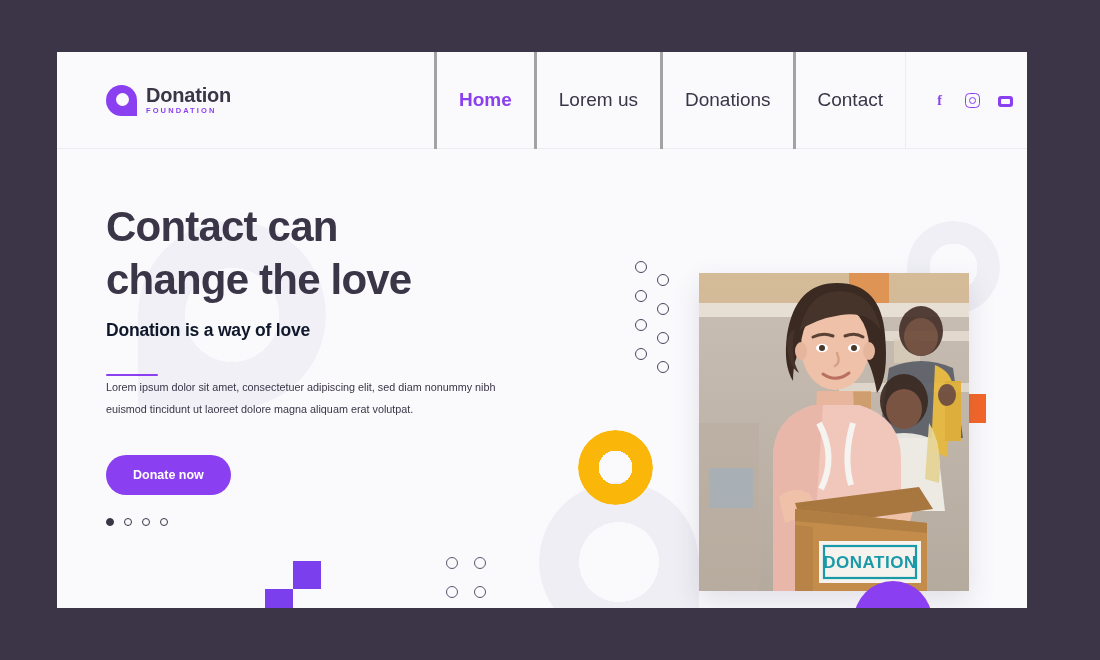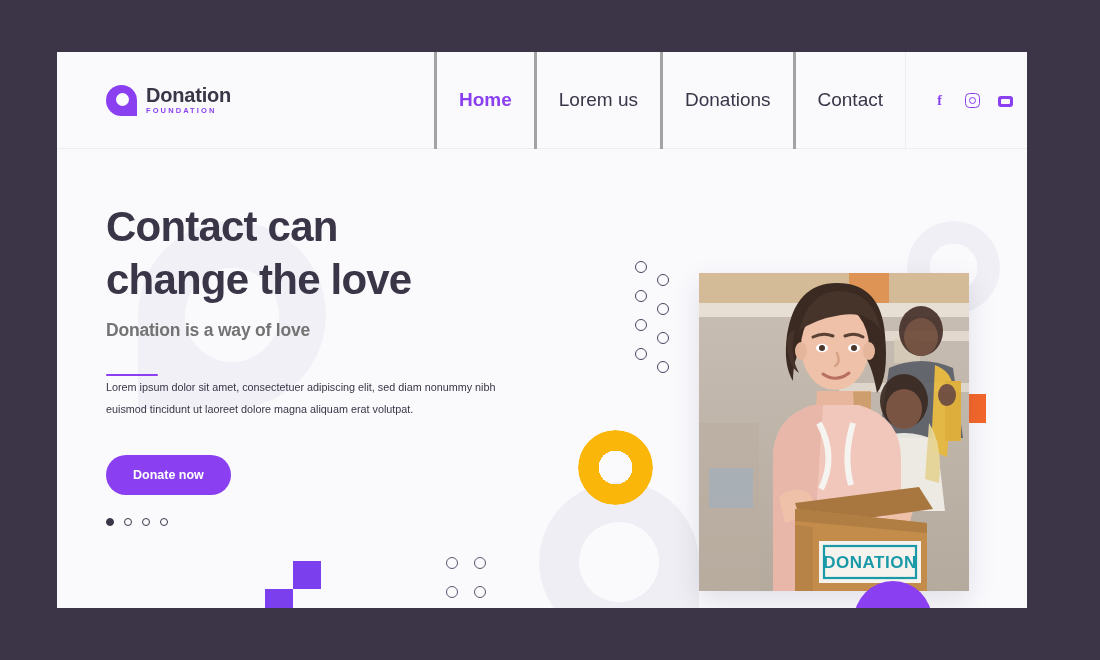--- a/index.html
+++ b/index.html
@@ -116,21 +116,21 @@
     -webkit-mask:radial-gradient(circle at 50% 50%, transparent 0 24px, #000 24px);
             mask:radial-gradient(circle at 50% 50%, transparent 0 24px, #000 24px);
   }
 
   .hero-copy{ position:absolute; left:49px; top:52px; width:420px; }
   .headline{
     font-size:42px; line-height:1.26; font-weight:bold;
     color:#3A3547; letter-spacing:-0.8px;
   }
   .subhead{
-    margin-top:13px; font-size:17.5px; font-weight:bold; color:#737373;
+    margin-top:13px; font-size:17.5px; font-weight:bold; color:#0f172a;
     letter-spacing:-0.2px;
   }
   .rule{
     margin-top:33px; width:52px; height:2.5px; background:#8A3FF0; border-radius:2px;
   }
   .body-copy{
     margin-top:1px; font-size:10.8px; line-height:2.0; color:#3A3547;
   }
   .cta{
     margin-top:34px;

